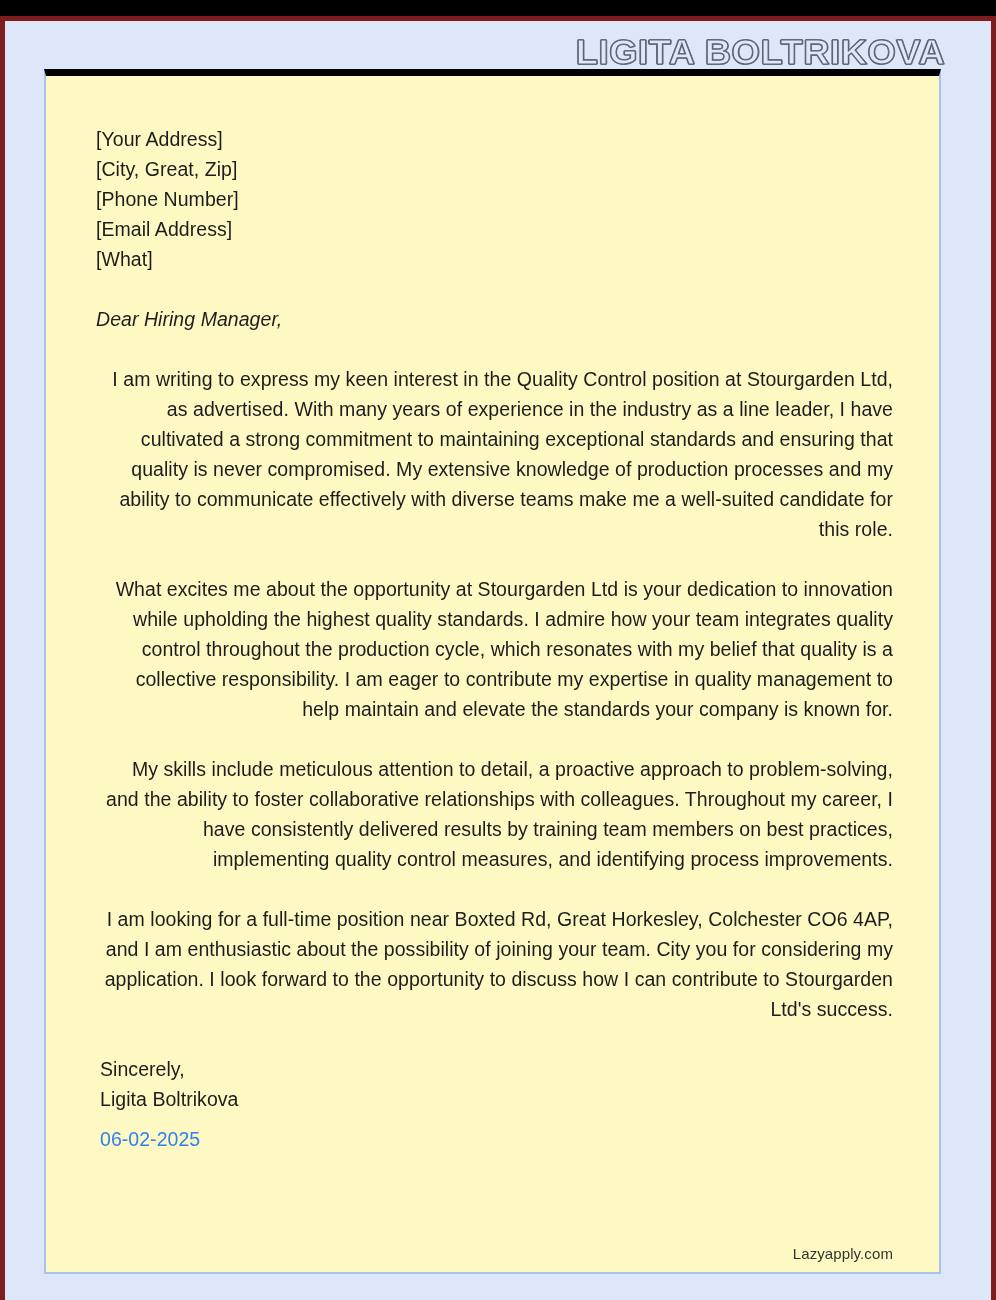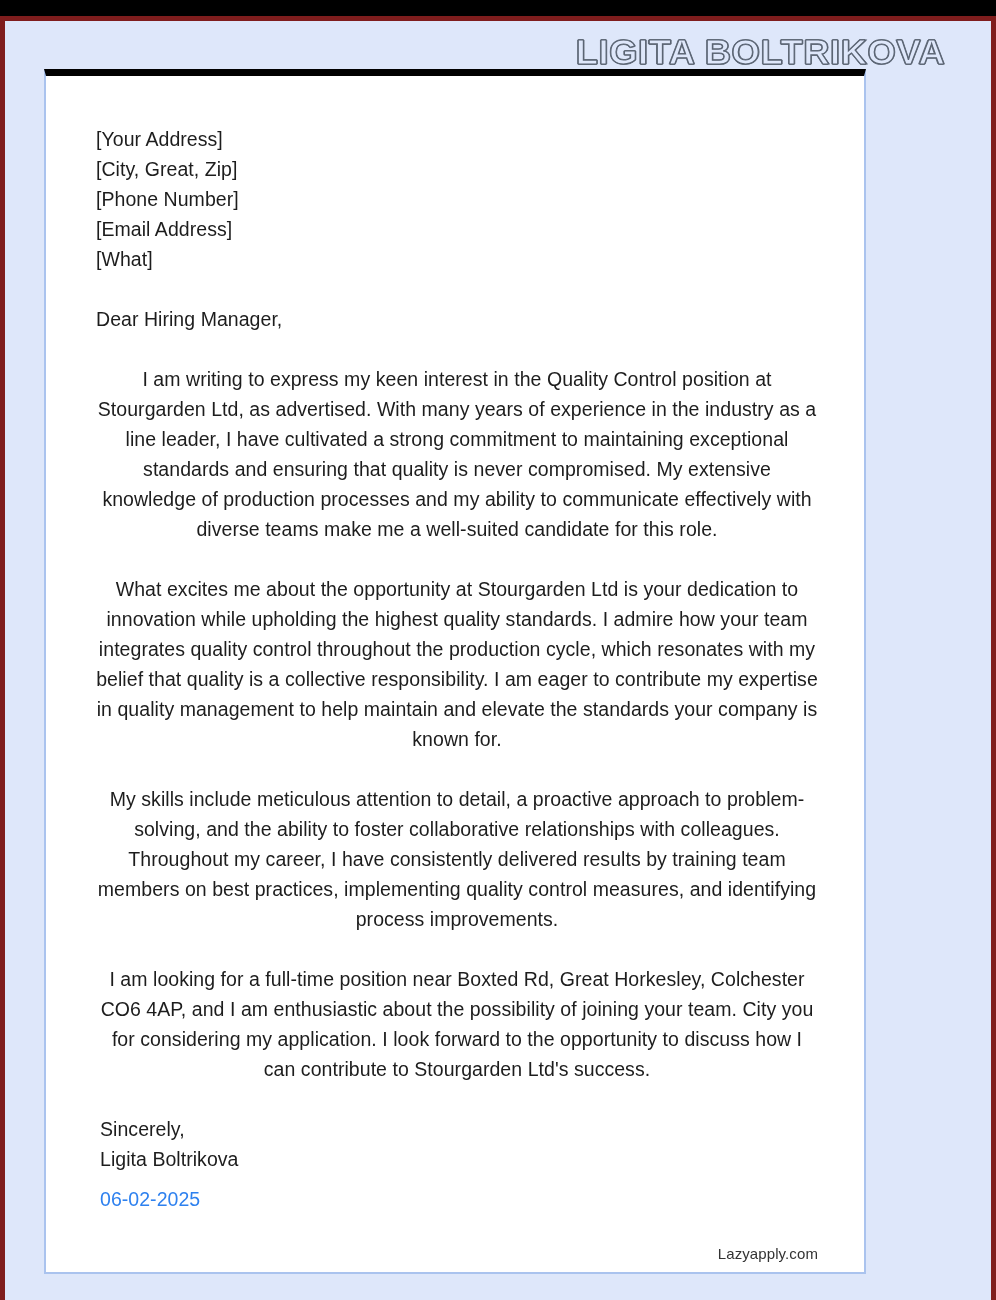--- a/index.html
+++ b/index.html
@@ -58,24 +58,24 @@
        0  1px 0 #6a7380;
     transform: scaleX(1.04);
     transform-origin: right bottom;
   }
 
   
   .sheet {
     position: absolute;
     left: 39px;
     top: 48px;
-    width: 822px;
+    width: 897px;
     height: 1205px;
     box-sizing: border-box;
-    background: #ffffff;
+    background: #fef9c3;
     border-top: 7px solid #000000;
     border-left: 2px solid #aac3ee;
     border-right: 2px solid #aac3ee;
     border-bottom: 2px solid #aac3ee;
   }
 
   .sheet-inner {
     position: relative;
     width: 100%;
     height: 100%;
@@ -94,25 +94,26 @@
   .addr-block {
     margin: 0 0 30px 0;
   }
   .addr-line {
     display: block;
     white-space: nowrap;
   }
 
   .salutation {
     margin: 0 0 30px 0;
+    font-style: italic;
   }
 
   .para {
     margin: 0 0 30px 0;
-    text-align: center;
+    text-align: right;
     max-width: 800px;
   }
 
   .sign-off {
     margin: 4px;
   }
   .sign-line {
     display: block;
   }
 

